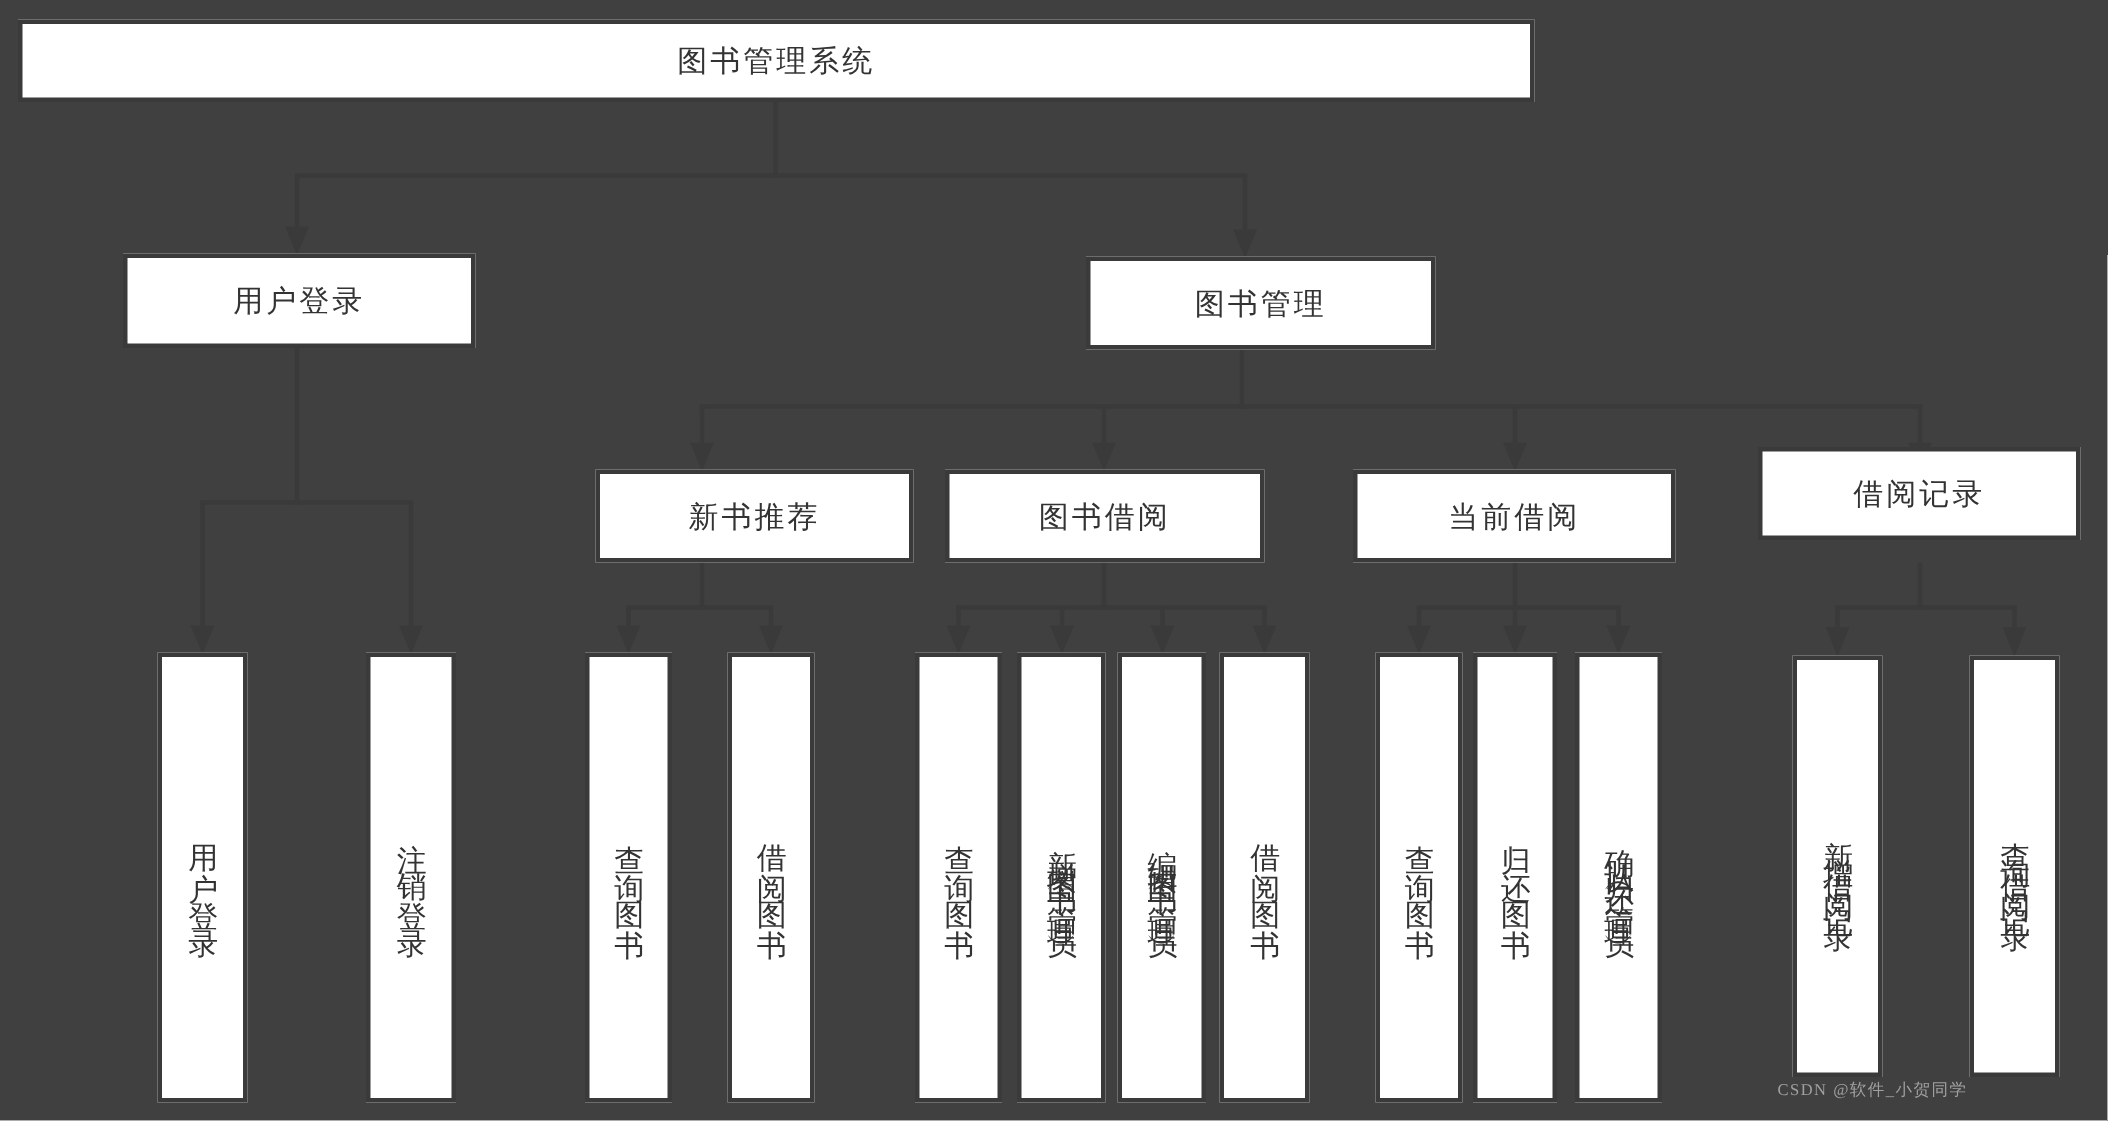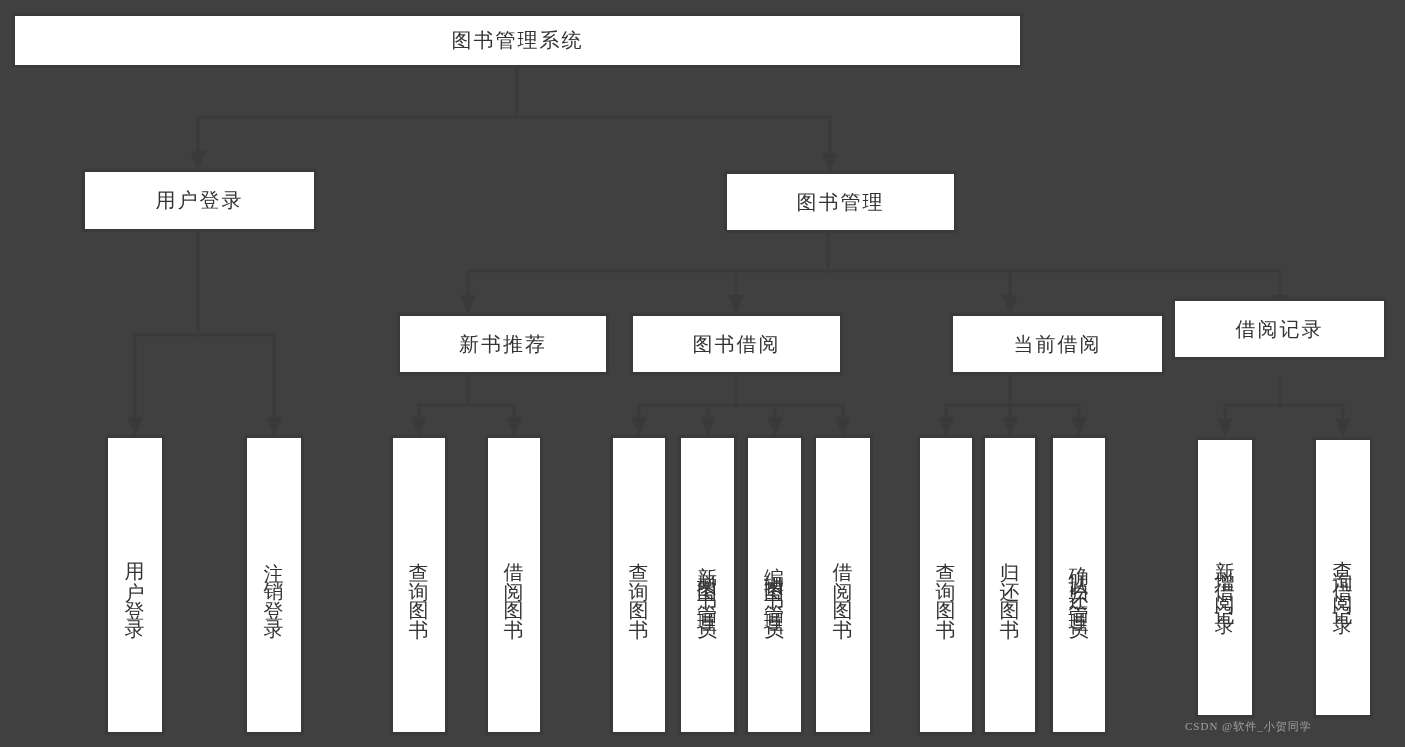--- a/index.html
+++ b/index.html
@@ -114,21 +114,21 @@
   <div class="hbox" style="left:724px;top:171px;width:233px;height:62px;">
     <span>图书管理</span>
   </div>
 
   <div class="hbox" style="left:362px;top:313px;width:212px;height:62px;margin-left:35px;">
     <span>新书推荐</span>
   </div>
   <div class="hbox" style="left:630px;top:313px;width:213px;height:62px;">
     <span>图书借阅</span>
   </div>
-  <div class="hbox" style="left:950px;top:313px;width:215px;height:62px;">
+  <div class="hbox" style="left:902px;top:313px;width:215px;height:62px;">
     <span>当前借阅</span>
   </div>
   <div class="hbox" style="left:1172px;top:298px;width:215px;height:62px;">
     <span>借阅记录</span>
   </div>
 
   <div class="vbox" style="left:105px;top:435px;width:60px;height:300px;">
     <span class="vtext s4">用户登录</span>
   </div>
   <div class="vbox" style="left:244px;top:435px;width:60px;height:300px;">

